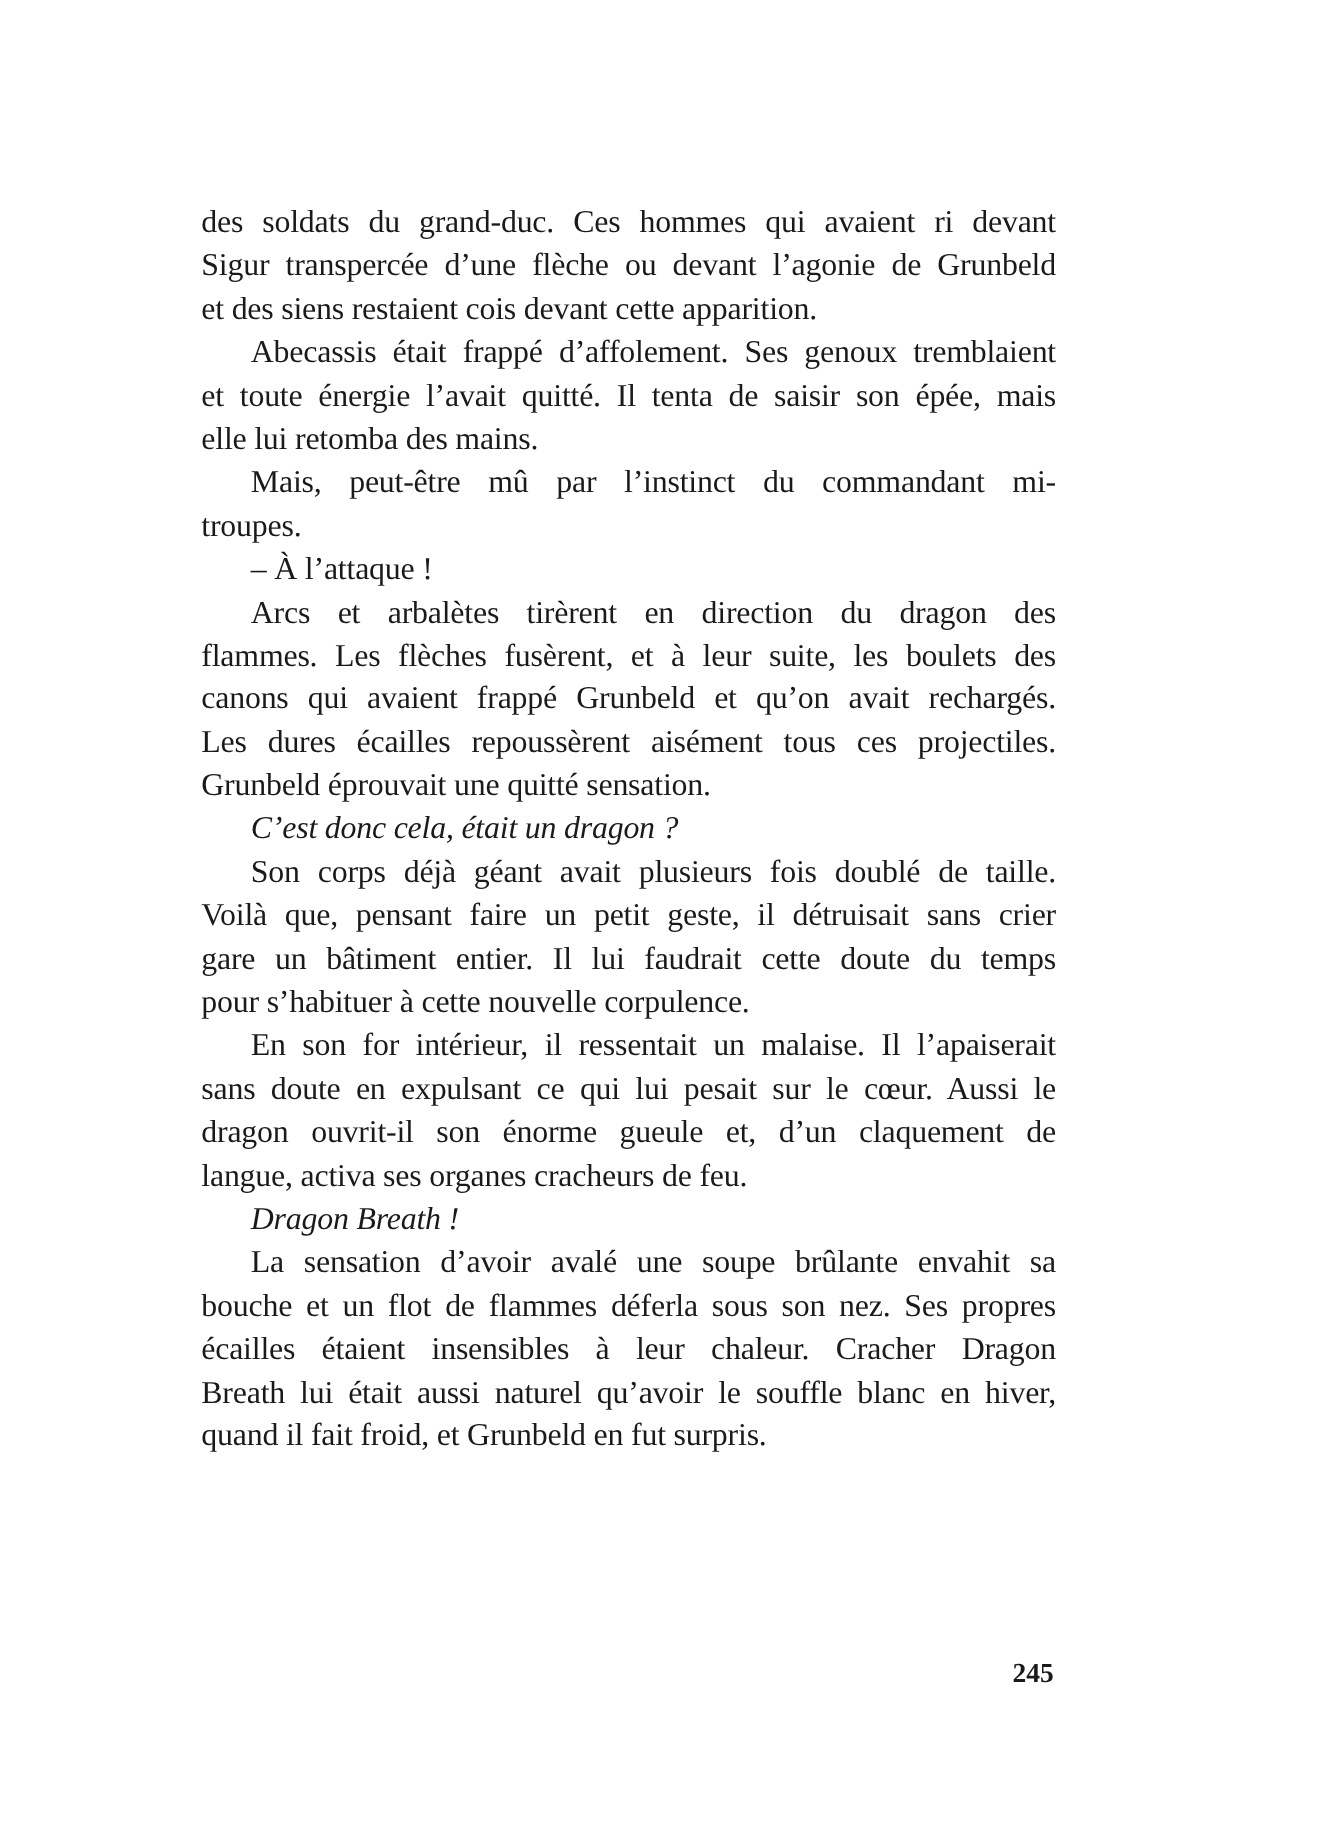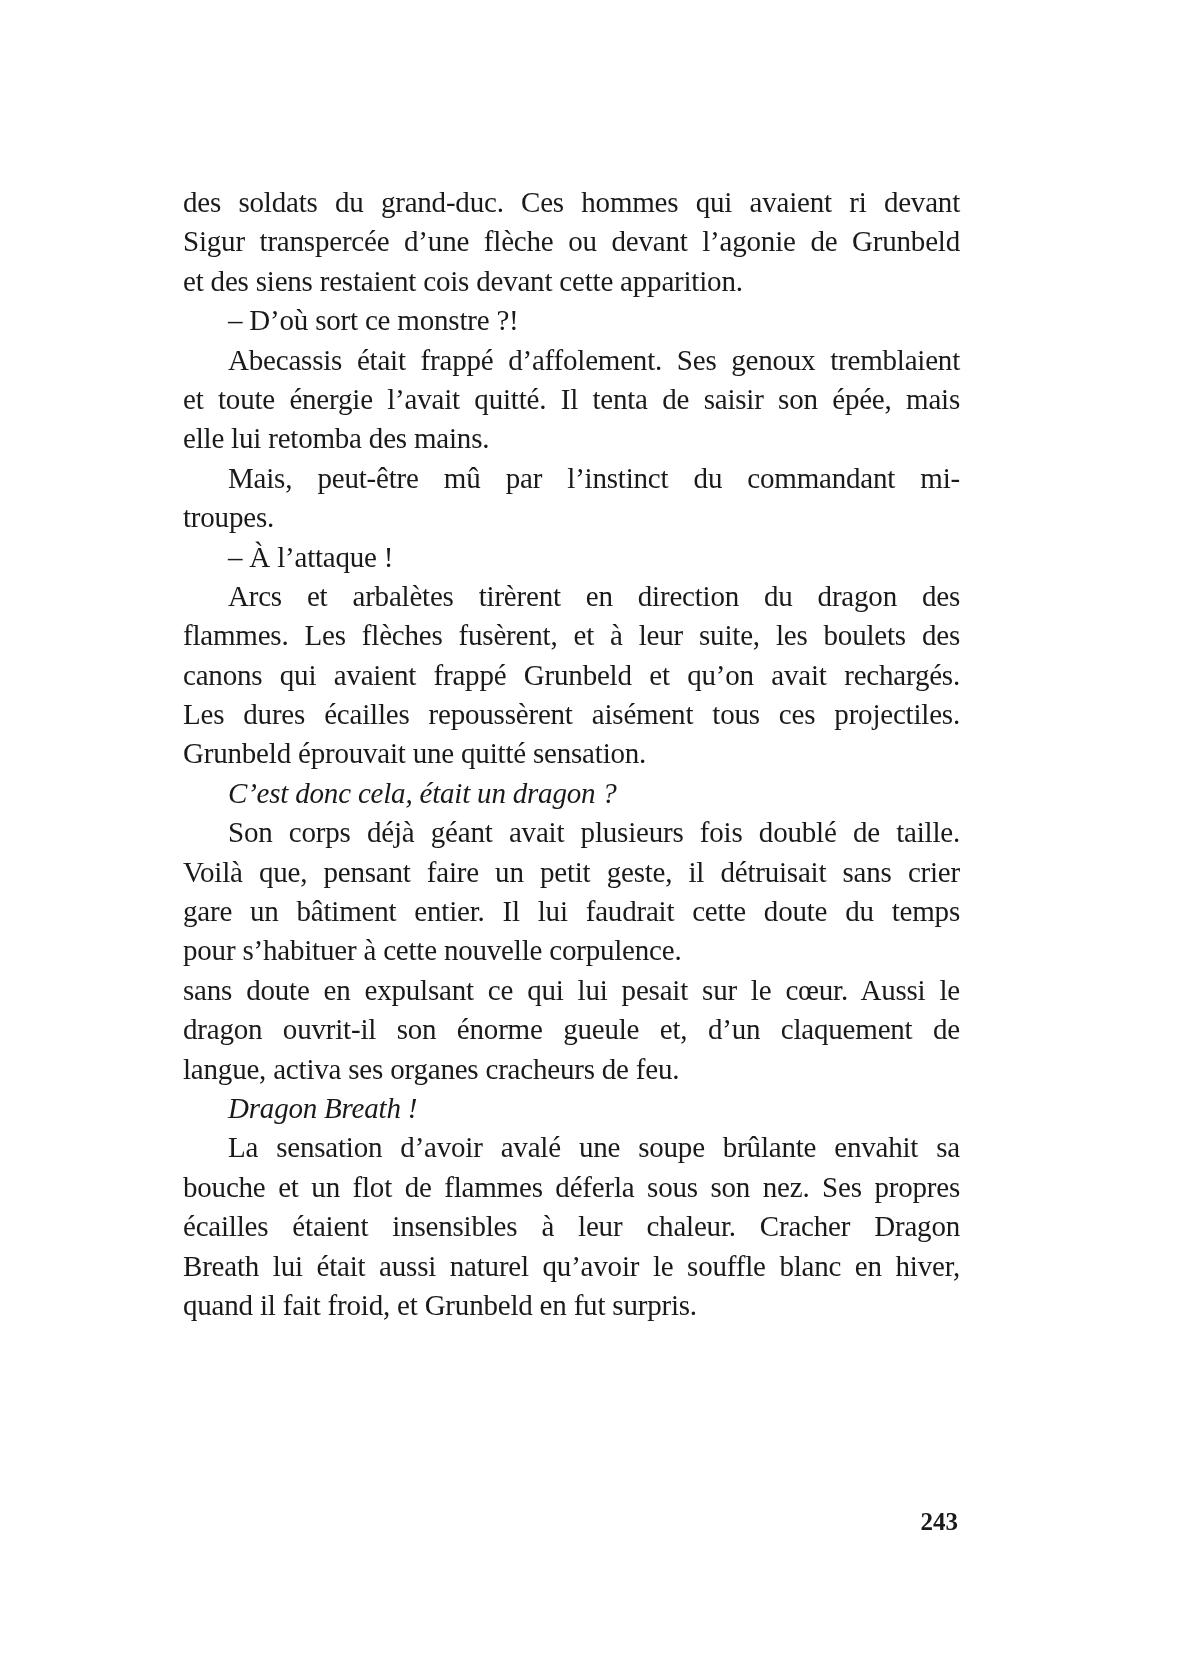--- a/index.html
+++ b/index.html
@@ -56,41 +56,41 @@
     }
   </style>
 </head>
 <body>
 
 <div class="page">
   <div class="text-block" id="text-block">
       <div class="line">des soldats du grand-duc. Ces hommes qui avaient ri devant</div>
       <div class="line">Sigur transpercée d’une flèche ou devant l’agonie de Grunbeld</div>
       <div class="line last">et des siens restaient cois devant cette apparition.</div>
-      <div class="line indent last">– D’où sort ce monstre ?!</div>
       <div class="line indent">Abecassis était frappé d’affolement. Ses genoux tremblaient</div>
       <div class="line">et toute énergie l’avait quitté. Il tenta de saisir son épée, mais</div>
       <div class="line last">elle lui retomba des mains.</div>
       <div class="line indent">Mais, peut-être mû par l’instinct du commandant mi-</div>
       <div class="line last">troupes.</div>
       <div class="line indent last">– À l’attaque !</div>
       <div class="line indent">Arcs et arbalètes tirèrent en direction du dragon des</div>
       <div class="line">flammes. Les flèches fusèrent, et à leur suite, les boulets des</div>
       <div class="line">canons qui avaient frappé Grunbeld et qu’on avait rechargés.</div>
       <div class="line">Les dures écailles repoussèrent aisément tous ces projectiles.</div>
       <div class="line last">Grunbeld éprouvait une quitté sensation.</div>
       <div class="line indent italic last">C’est donc cela, était un dragon ?</div>
       <div class="line indent">Son corps déjà géant avait plusieurs fois doublé de taille.</div>
       <div class="line">Voilà que, pensant faire un petit geste, il détruisait sans crier</div>
       <div class="line">gare un bâtiment entier. Il lui faudrait cette doute du temps</div>
       <div class="line last">pour s’habituer à cette nouvelle corpulence.</div>
+      <div class="line indent">En son for intérieur, il ressentait un malaise. Il l’apaiserait</div>
       <div class="line">sans doute en expulsant ce qui lui pesait sur le cœur. Aussi le</div>
       <div class="line">dragon ouvrit-il son énorme gueule et, d’un claquement de</div>
       <div class="line last">langue, activa ses organes cracheurs de feu.</div>
       <div class="line indent italic last">Dragon Breath !</div>
       <div class="line indent">La sensation d’avoir avalé une soupe brûlante envahit sa</div>
       <div class="line">bouche et un flot de flammes déferla sous son nez. Ses propres</div>
       <div class="line">écailles étaient insensibles à leur chaleur. Cracher Dragon</div>
       <div class="line">Breath lui était aussi naturel qu’avoir le souffle blanc en hiver,</div>
       <div class="line last">quand il fait froid, et Grunbeld en fut surpris.</div>
     </div>
-  <div class="page-number">243</div>
+  <div class="page-number">245</div>
 </div>
 
 </body></html>

